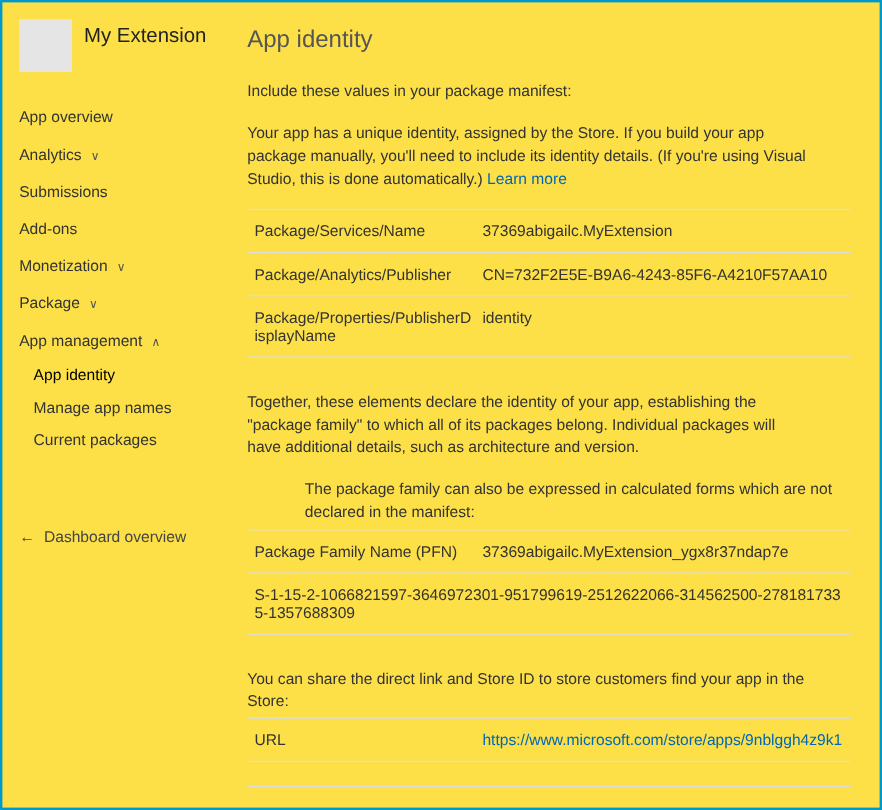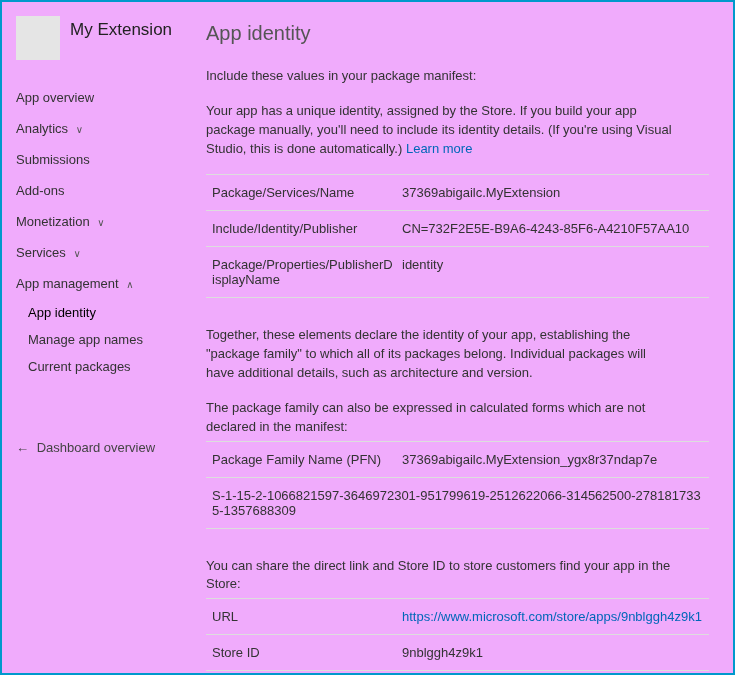--- a/index.html
+++ b/index.html
@@ -1,18 +1,18 @@
 <!DOCTYPE html>
 <html><head>
 <meta charset="utf-8">
 <style>
   * { box-sizing: border-box; margin: 0; padding: 0; }
   html, body { font-family: "Segoe UI", Arial, sans-serif; font-size: 13px; color: #333; }
   .window {
-    width: 735px; height: 675px; border: 2px solid #0099cc; background: #f0abfc;
+    width: 735px; height: 675px; border: 2px solid #0099cc; background: #fde047;
     display: flex; overflow: hidden;
   }
   .sidebar {
     width: 190px; flex: 0 0 190px; padding: 14px 0 0 14px;
   }
   .app-header { display: flex; align-items: flex-start; margin-bottom: 22px; }
   .app-icon-placeholder {
     width: 44px; height: 44px; background: #e5e5e5; margin-right: 10px; flex: 0 0 44px;
   }
   .app-title { font-size: 17px; color: #222; padding-top: 4px; }
@@ -65,21 +65,21 @@
         <span>Submissions</span>
       </li>
       <li>
         <span>Add-ons</span>
       </li>
       <li>
         <span>Monetization</span>
         <span class="chev">∨</span>
       </li>
       <li>
-        <span>Services</span>
+        <span>Package</span>
         <span class="chev">∨</span>
       </li>
       <li>
         <span>App management</span>
         <span class="chev">∧</span>
       </li>
       <ul class="sub">
         <li class="active">
           <span>App identity</span>
         </li>
@@ -105,31 +105,31 @@
     <p class="para">
       <span>Your app has a unique identity, assigned by the Store. If you build your app package manually, you'll need to include its identity details. (If you're using Visual Studio, this is done automatically.) </span><span class="link">Learn more</span>
     </p>
 
     <div class="kv-table">
       <div class="kv-row">
         <div class="kv-key">Package/Services/Name</div>
         <div class="kv-val">37369abigailc.MyExtension</div>
       </div>
       <div class="kv-row">
-        <div class="kv-key">Include/Identity/Publisher</div>
+        <div class="kv-key">Package/Analytics/Publisher</div>
         <div class="kv-val">CN=732F2E5E-B9A6-4243-85F6-A4210F57AA10</div>
       </div>
       <div class="kv-row">
         <div class="kv-key">Package/Properties/PublisherDisplayName</div>
         <div class="kv-val">identity</div>
       </div>
     </div>
 
     <p class="para">Together, these elements declare the identity of your app, establishing the "package family" to which all of its packages belong. Individual packages will have additional details, such as architecture and version.</p>
-    <p class="para" style="margin-bottom:4px;">The package family can also be expressed in calculated forms which are not declared in the manifest:</p>
+    <p class="para" style="margin-bottom:4px;margin-left:48px;">The package family can also be expressed in calculated forms which are not declared in the manifest:</p>
 
     <div class="kv-table">
       <div class="kv-row">
         <div class="kv-key">Package Family Name (PFN)</div>
         <div class="kv-val">37369abigailc.MyExtension_ygx8r37ndap7e</div>
       </div>
       <div class="kv-row">
         <div class="kv-val">S-1-15-2-1066821597-3646972301-951799619-2512622066-314562500-2781817335-1357688309</div>
       </div>
     </div>
@@ -137,23 +137,19 @@
     <p class="para" style="margin-bottom:4px;">You can share the direct link and Store ID to store customers find your app in the Store:</p>
 
     <div class="kv-table" style="margin-bottom:0;">
       <div class="kv-row">
         <div class="kv-key">URL</div>
         <div class="kv-val">
           <span class="link">https://www.microsoft.com/store/apps/9nblggh4z9k1</span>
         </div>
       </div>
       <div class="kv-row">
-        <div class="kv-key">Store ID</div>
-        <div class="kv-val">9nblggh4z9k1</div>
-      </div>
-      <div class="kv-row">
         
         
       </div>
     </div>
   </div>
 
 </div>
 
 </body></html>

